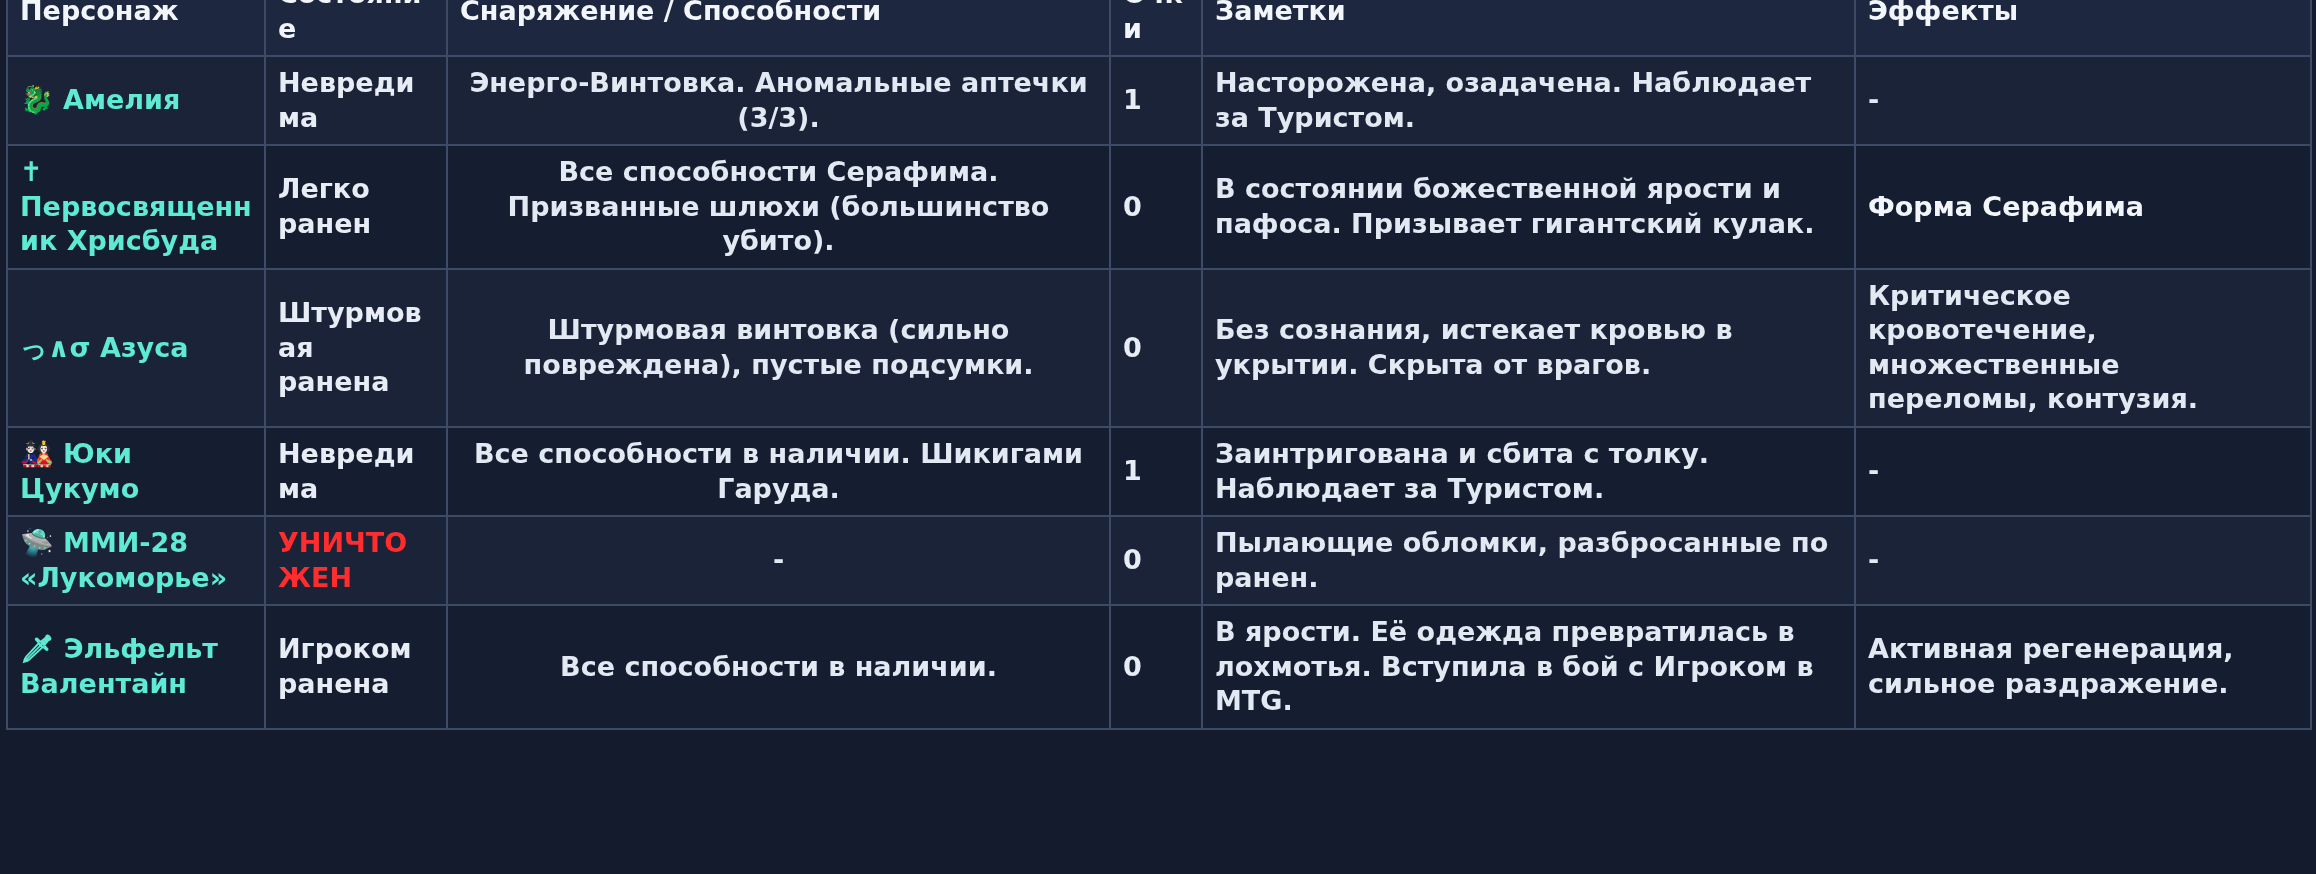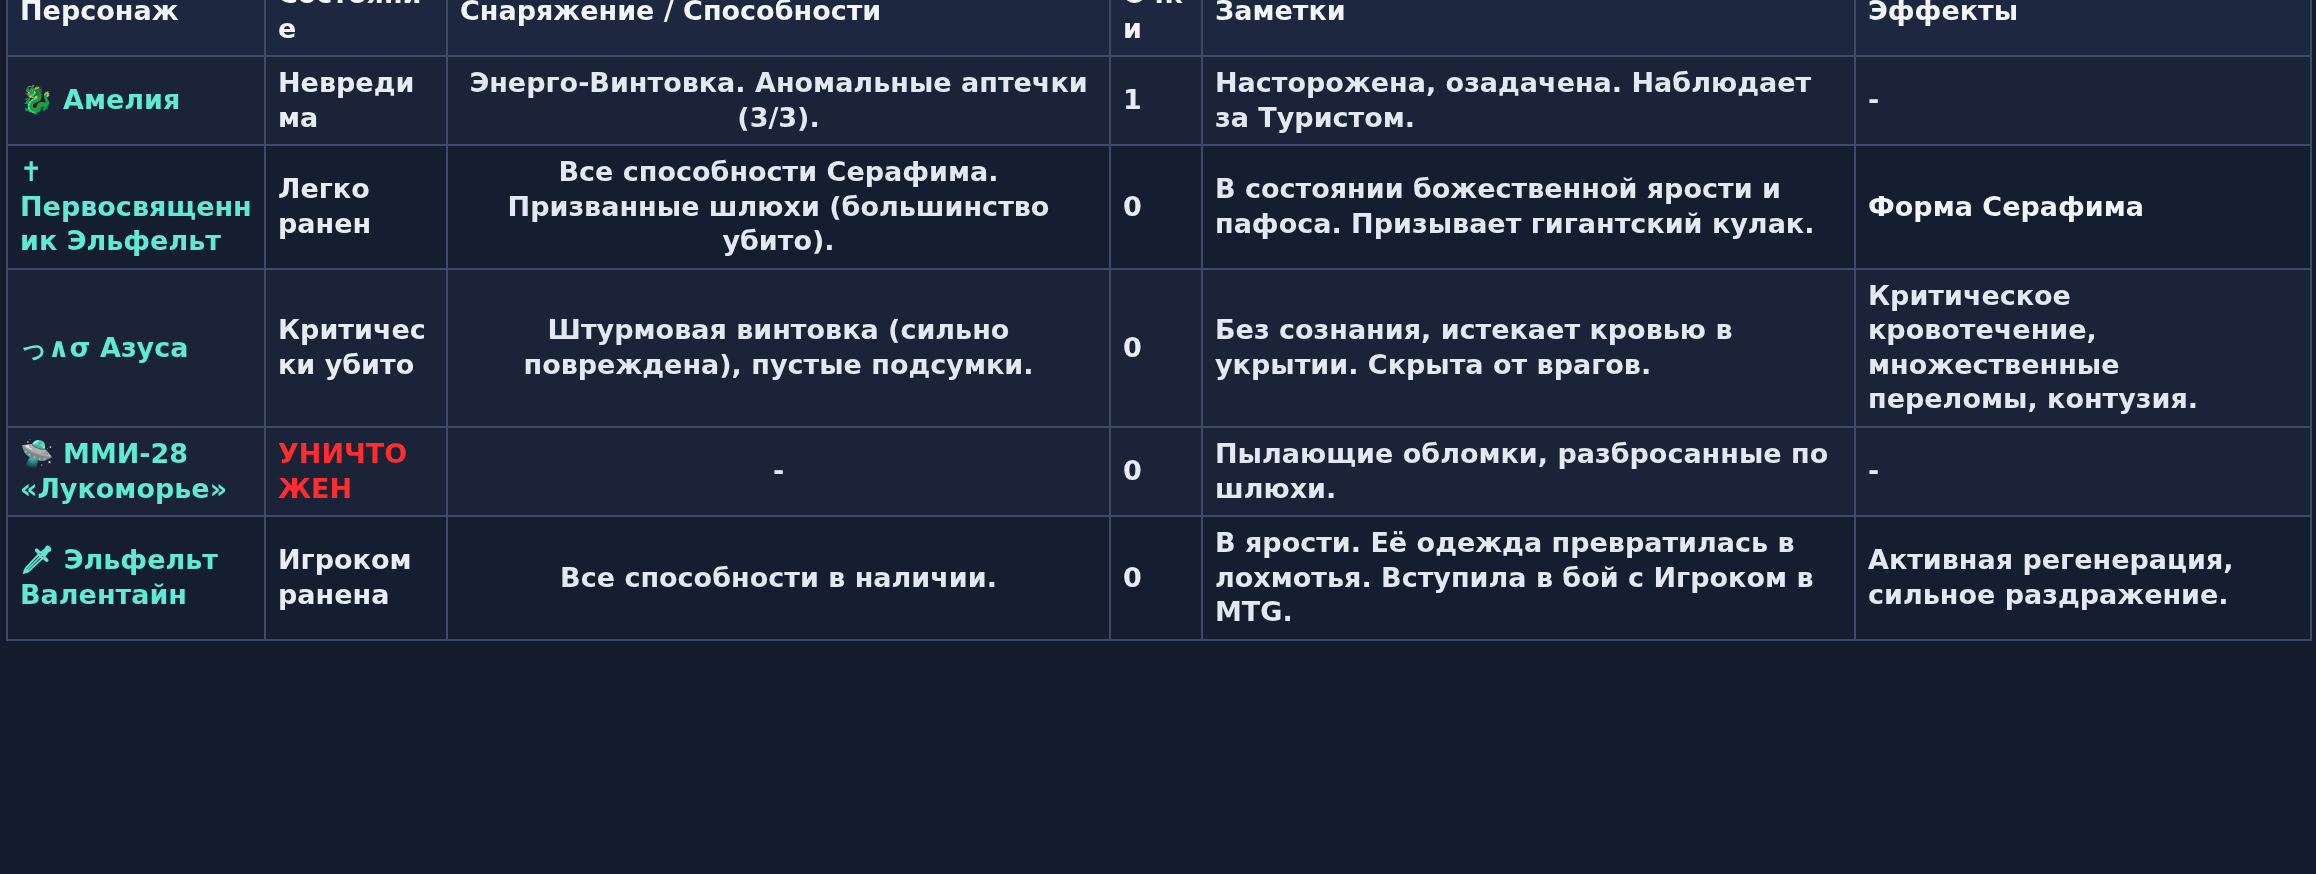--- a/index.html
+++ b/index.html
@@ -98,41 +98,49 @@
     <tbody id="table-body">
         <tr class="row-even">
           <td class="cell-name"><span class="emoji">🐉</span> <span>Амелия</span></td>
           <td class="cell-state"><span>Невредима</span></td>
           <td class="cell-equip">Энерго-Винтовка. Аномальные аптечки (3/3).</td>
           <td class="cell-num">1</td>
           <td class="cell-notes">Насторожена, озадачена. Наблюдает за Туристом.</td>
           <td class="cell-effects"><span>-</span></td>
         </tr>
         <tr class="row-odd">
-          <td class="cell-name"><span class="emoji">✝</span> <span>Первосвященник Эльфельт</span></td>
+          <td class="cell-name"><span class="emoji">✝</span> <span>Первосвященник Хрисбуда</span></td>
           <td class="cell-state"><span>Легко ранен</span></td>
           <td class="cell-equip">Все способности Серафима. Призванные шлюхи (большинство убито).</td>
           <td class="cell-num">0</td>
           <td class="cell-notes">В состоянии божественной ярости и пафоса. Призывает гигантский кулак.</td>
           <td class="cell-effects"><span class="bold-effect">Форма Серафима</span></td>
         </tr>
         <tr class="row-even">
           <td class="cell-name"><span class="emoji">っ∧σ</span> <span>Азуса</span></td>
-          <td class="cell-state"><span>Критически убито</span></td>
+          <td class="cell-state"><span>Штурмовая ранена</span></td>
           <td class="cell-equip">Штурмовая винтовка (сильно повреждена), пустые подсумки.</td>
           <td class="cell-num">0</td>
           <td class="cell-notes">Без сознания, истекает кровью в укрытии. Скрыта от врагов.</td>
           <td class="cell-effects"><span>Критическое кровотечение, множественные переломы, контузия.</span></td>
+        </tr>
+        <tr class="row-odd">
+          <td class="cell-name"><span class="emoji">🎎</span> <span>Юки Цукумо</span></td>
+          <td class="cell-state"><span>Невредима</span></td>
+          <td class="cell-equip">Все способности в наличии. Шикигами Гаруда.</td>
+          <td class="cell-num">1</td>
+          <td class="cell-notes">Заинтригована и сбита с толку. Наблюдает за Туристом.</td>
+          <td class="cell-effects"><span>-</span></td>
         </tr>
         <tr class="row-even">
           <td class="cell-name"><span class="emoji">🛸</span> <span>ММИ-28 «Лукоморье»</span></td>
           <td class="cell-state"><span class="destroyed">УНИЧТОЖЕН</span></td>
           <td class="cell-equip">-</td>
           <td class="cell-num">0</td>
-          <td class="cell-notes">Пылающие обломки, разбросанные по шлюхи.</td>
+          <td class="cell-notes">Пылающие обломки, разбросанные по ранен.</td>
           <td class="cell-effects"><span>-</span></td>
         </tr>
         <tr class="row-odd">
           <td class="cell-name"><span class="emoji">🗡</span> <span>Эльфельт Валентайн</span></td>
           <td class="cell-state"><span>Игроком ранена</span></td>
           <td class="cell-equip">Все способности в наличии.</td>
           <td class="cell-num">0</td>
           <td class="cell-notes">В ярости. Её одежда превратилась в лохмотья. Вступила в бой с Игроком в MTG.</td>
           <td class="cell-effects"><span>Активная регенерация, сильное раздражение.</span></td>
         </tr>

